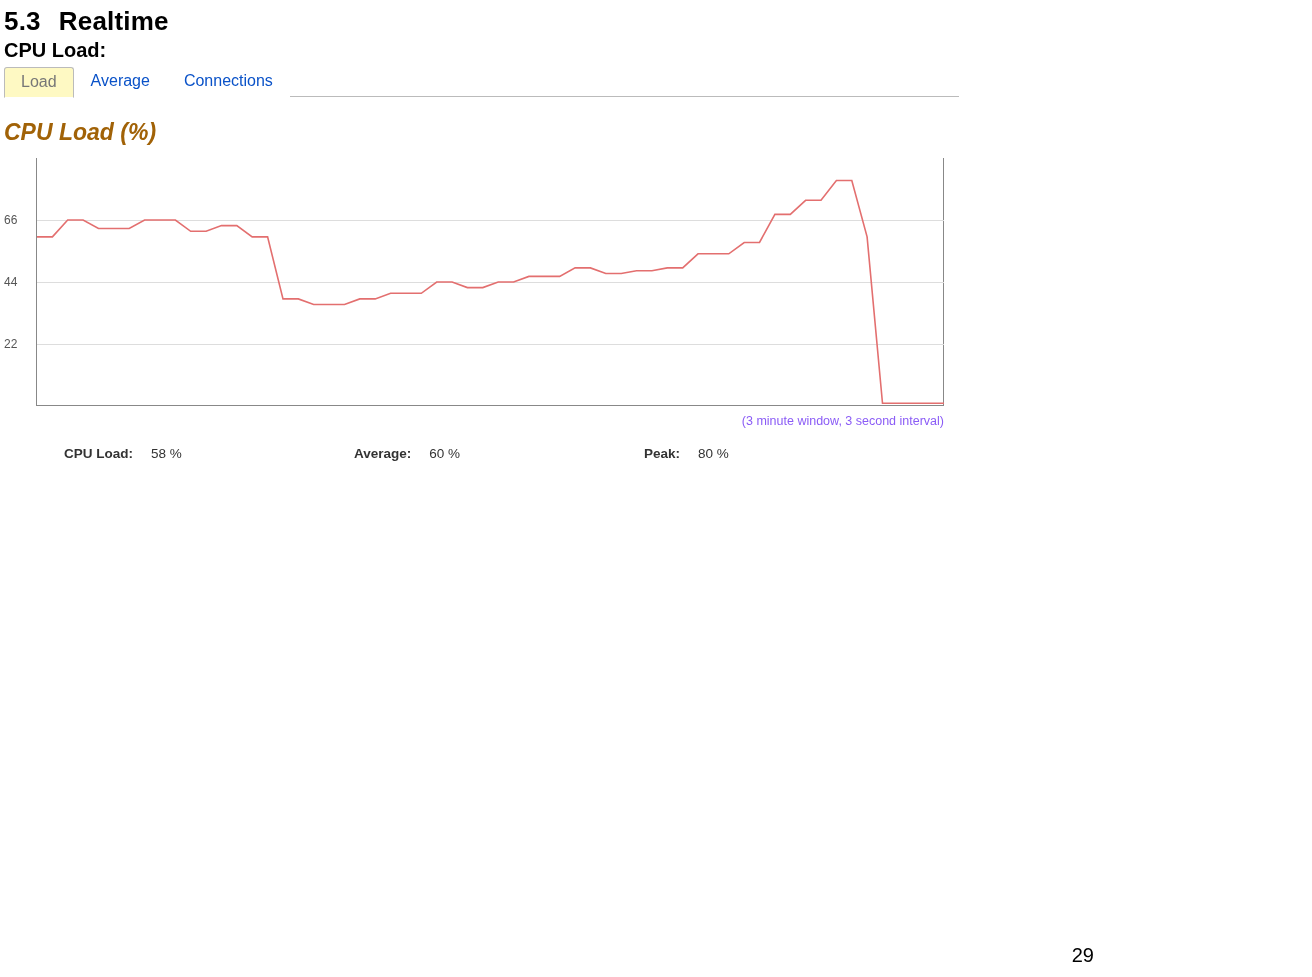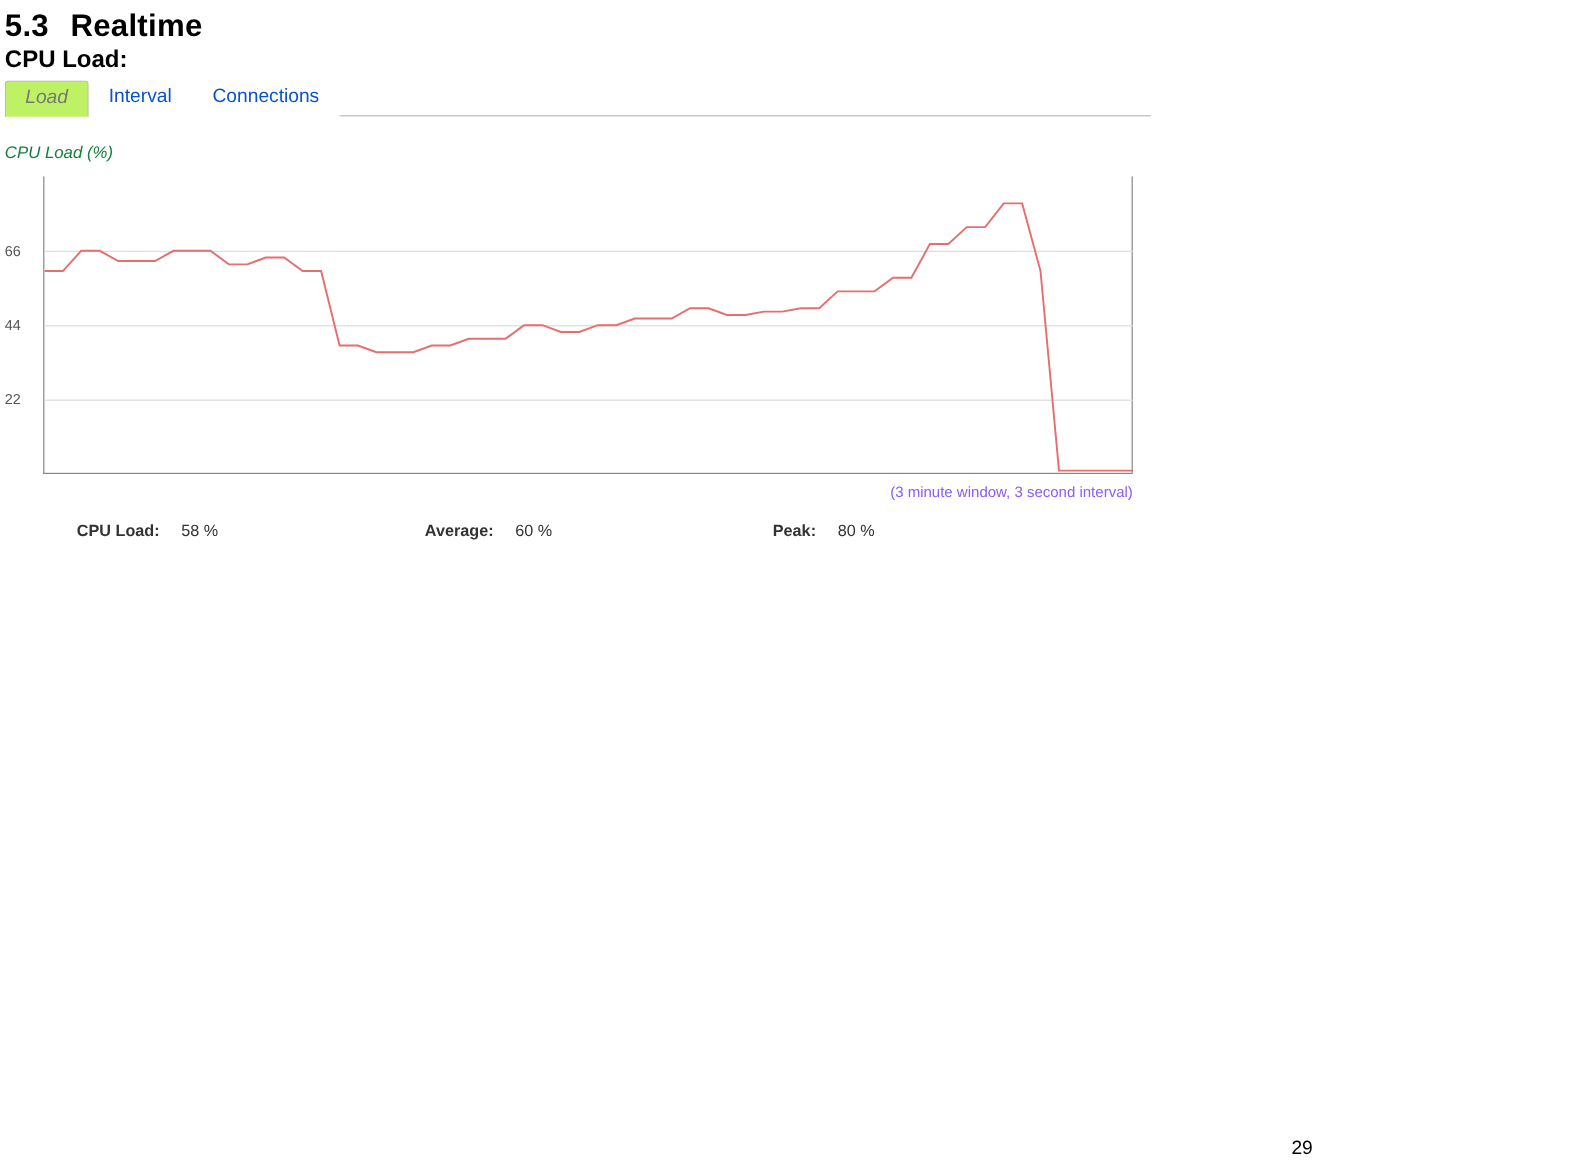--- a/index.html
+++ b/index.html
@@ -4,53 +4,53 @@
 <style>
   html,body{margin:0;padding:0;background:#fff;font-family:"Segoe UI",Tahoma,Verdana,sans-serif;color:#000;width:1312px;}
   .page{position:relative;width:1116px;height:977px;}
   .h-section{font-size:26px;font-weight:700;margin:4px 0 2px 0;letter-spacing:0.2px;}
   .h-section .num{margin-right:18px;}
   .para{font-size:20px;line-height:1.35;margin:2px 0 18px 0;}
   .subhead{font-size:20px;font-weight:700;margin:0 0 2px 0;}
   .content{padding:2px 8px 0 4px;}
   .screenshot-wrap{margin-top:4px;width:955px;font-family:Verdana,Tahoma,sans-serif;color:#333;}
   .tab{padding:5px 16px 6px 16px;cursor:pointer;color:#0a52c8;}
-  .tab.active{color:#777;border:1px solid #bbb;border-bottom:1px solid #fff;border-top-left-radius:3px;border-top-right-radius:3px;margin-bottom:-1px;background:#bef264;font-style:italic;}
+  .tab.active{color:#777;border:1px solid #bbb;border-bottom:1px solid #fff;border-top-left-radius:3px;border-top-right-radius:3px;margin-bottom:-1px;background:#fef9c3;}
   .tab.inactive{border:1px solid transparent;}
   .tabs-line{border-bottom:1px solid #bbb;flex:1 1 auto;align-self:flex-end;height:0;}
   .tabs-row{display:flex;align-items:flex-end;}
-  .chart-title{color:#15803d;font-weight:400;font-size:14px;font-style:italic;margin:22px 0 6px 0;}
+  .chart-title{color:#a16207;font-weight:700;font-size:23px;font-style:italic;margin:22px 0 6px 0;}
   .chart-box{position:relative;width:940px;height:280px;}
   .plot-frame{position:absolute;left:32px;top:6px;right:0;bottom:26px;border:1px solid #888;border-top:none;border-right:none;}
   .plot-frame .right-border{position:absolute;right:0;top:0;bottom:0;width:0;border-right:1px solid #888;}
   .grid-h{position:absolute;left:0;right:0;height:0;border-top:1px solid #ddd;}
   .ylab{position:absolute;left:0;font-size:12px;color:#555;transform:translateY(-50%);}  
   .svg-line{position:absolute;left:33px;top:6px;}
   .caption{position:absolute;right:0;bottom:4px;font-size:12.5px;color:#8b5cf6;}
   .stats-row{display:flex;gap:0;margin:14px 0 0 60px;font-size:13.5px;color:#333;}
   .stats-cell{display:flex;align-items:baseline;gap:18px;width:290px;}
   .stats-cell .k{font-weight:700;}
   .stats-cell .v{color:#333;}
-  .page-num{position:absolute;right:22px;bottom:10px;font-size:16px;color:#000;}
+  .page-num{position:absolute;right:22px;bottom:10px;font-size:20px;color:#000;}
 </style>
 </head>
 <body>
 <div class="page">
 
 <div class="content">
   <div class="h-section">
     <span class="num">5.3</span><span>Realtime</span>
   </div>
 
   <div class="subhead">CPU Load:</div>
 
   <div class="screenshot-wrap">
     <div class="tabs-row">
       <div class="tab active">Load</div>
-      <div class="tab inactive">Interval</div>
+      <div class="tab inactive">Average</div>
       <div class="tab inactive">Connections</div>
       <div class="tabs-line"></div>
     </div>
 
     <div class="chart-title">CPU Load (%)</div>
 
     <div class="chart-box">
       <span class="ylab" style="top:68px;">66</span>
       <span class="ylab" style="top:130px;">44</span>
       <span class="ylab" style="top:192px;">22</span>

